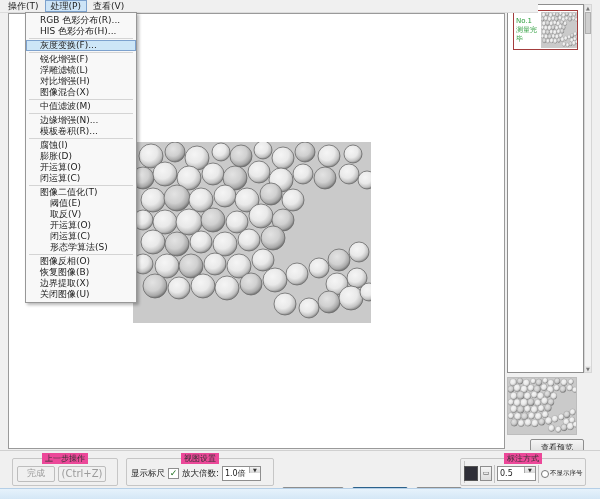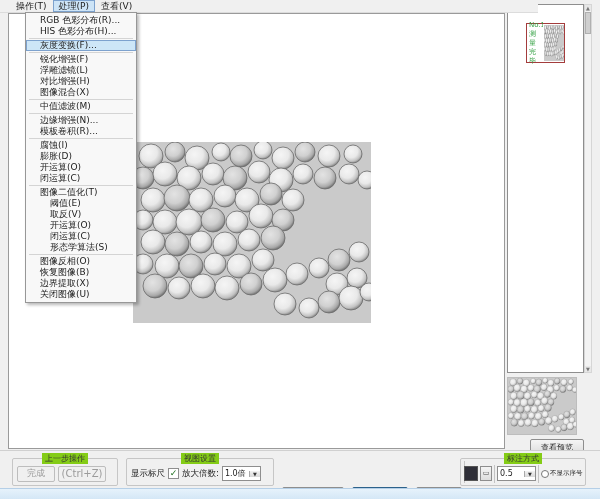--- a/index.html
+++ b/index.html
@@ -5,62 +5,62 @@
   * { margin:0; padding:0; box-sizing:border-box; }
   html,body { width:600px; height:499px; }
   body {
     position:relative; overflow:hidden;
     background:#f0f0f0;
     font-family:"DejaVu Sans", sans-serif;
     font-size:9px; color:#222;
   }
   
   .menubar{position:absolute;left:0;top:0;width:538px;height:13px;background:#f0f0f0;
-    border-bottom:1px solid #dcdcdc;display:flex;align-items:stretch;padding-left:10px;z-index:5;}
+    border-bottom:1px solid #dcdcdc;display:flex;align-items:stretch;padding-left:2px;z-index:5;}
   .mitem{padding:1px 6px;line-height:11px;white-space:nowrap;}
   .mitem.active{background:#cde4f7;border:1px solid #7da2ce;padding:0 5px;}
   
   .main-panel{position:absolute;left:8px;top:13px;width:497px;height:436px;background:#ffffff;
     border:1px solid #9a9a9a;}
   .tem{position:absolute;left:124px;top:128px;width:238px;height:181px;}
   
   .menu{position:absolute;left:25px;top:12px;width:112px;background:#f8f8f8;
     border:1px solid #979797;box-shadow:2px 2px 3px rgba(0,0,0,.28);padding:2px 0;z-index:20;}
   .menu .mi{height:11px;line-height:11px;padding:0 4px 0 14px;white-space:nowrap;overflow:hidden;font-size:9px;}
   .menu .mi.ind{padding-left:24px;}
   .menu .mi.hl{background:#cde6f7;outline:1px solid #7da2ce;outline-offset:-1px;}
   .menu .sep{height:1px;background:#d4d4d4;margin:1px 3px;}
   
   .sb-list{position:absolute;left:507px;top:4px;width:77px;height:369px;background:#fff;
     border:1px solid #8e8e8e;overflow:hidden;}
   .sb-scroll{position:absolute;left:584px;top:4px;width:8px;height:369px;background:#f3f3f3;
     border:1px solid #d6d6d6;display:flex;flex-direction:column;justify-content:space-between;align-items:center;}
   .sb-scroll .arr{font-size:5px;line-height:6px;color:#777;width:100%;text-align:center;background:#e8e8e8;}
   .sb-scroll .thumb{width:6px;height:22px;background:#cfcfcf;border:1px solid #b0b0b0;position:absolute;top:7px;left:0;}
-  .list-item{margin:18px;height:40px;border:1px solid #a33c3c;background:#fff;display:flex;align-items:center;}
+  .list-item{margin:5px;height:40px;border:1px solid #a33c3c;background:#fff;display:flex;align-items:center;}
   .li-txt{width:30px;padding:1px 1px 1px 2px;color:#2e9e3e;font-size:7px;line-height:9px;overflow:hidden;}
   .li-thumb{width:42px;height:36px;margin-left:1px;}
   .preview{position:absolute;left:507px;top:377px;width:70px;height:58px;border:1px solid #bdbdbd;}
   .preview-btn{position:absolute;left:530px;top:439px;width:54px;height:14px;}
   
   .bottom-bar{position:absolute;left:0;top:450px;width:600px;height:38px;background:#f0f0f0;
     border-top:1px solid #d0d0d0;}
   .gbox{position:absolute;top:7px;height:28px;border:1px solid #c6c6c6;border-radius:2px;}
-  .glabel{position:absolute;top:-6px;left:50%;transform:translateX(-50%);background:#84cc16;
+  .glabel{position:absolute;top:-6px;left:50%;transform:translateX(-50%);background:#ec4899;
     padding:0 3px;font-size:8px;color:#333;white-space:nowrap;}
   .grow{display:flex;align-items:center;height:100%;padding:3px 4px 0 4px;gap:3px;overflow:hidden;}
   .btn{font-family:inherit;font-size:9px;color:#222;background:linear-gradient(#f5f5f5,#dcdcdc);
     border:1px solid #8e8e8e;border-radius:2px;height:16px;line-height:13px;cursor:default;}
   .btn:disabled{color:#9b9b9b;background:#f0f0f0;border-color:#bdbdbd;}
   .btn.primary{border:1px solid #2c628b;box-shadow:inset 0 0 0 2px #a9d9f2;background:linear-gradient(#eaf6fd,#c4e8fb);}
   .mainbtn{position:absolute;top:12px;height:18px;margin-top:24px;}
   .vsep{position:absolute;top:10px;width:1px;height:22px;background:#c4c4c4;}
   .cb{width:11px;height:11px;border:1px solid #8e8e8e;background:#fff;display:inline-flex;
     align-items:center;justify-content:center;font-size:9px;line-height:9px;color:#1c6e1c;flex:none;}
-  .select,.spin{display:inline-flex;border:1px solid #8e8e8e;background:#fff;height:15px;align-items:center;flex:none;}
+  .select,.spin{display:inline-flex;border:1px solid #8e8e8e;background:#fff;height:15px;align-items:flex-start;flex:none;}
   .select .val,.spin .val{padding:0 2px;min-width:26px;line-height:13px;font-size:8px;}
   .select .arrow,.spin .arrow{width:11px;background:linear-gradient(#f2f2f2,#d8d8d8);
     border-left:1px solid #aaa;font-size:5px;display:flex;align-items:center;justify-content:center;color:#333;}
   .tool-dark{width:14px;height:15px;background:#2f2f38;border:1px solid #555;flex:none;}
   .tool{width:12px;height:15px;border:1px solid #8e8e8e;background:linear-gradient(#f4f4f4,#ddd);
     font-size:7px;line-height:13px;text-align:center;color:#444;flex:none;}
   .isep{width:1px;height:18px;background:#c4c4c4;flex:none;}
   .radio{display:inline-flex;align-items:center;gap:1px;flex:none;font-size:6.5px;white-space:nowrap;}
   .rb{width:8px;height:8px;border:1px solid #777;border-radius:50%;background:#fff;position:relative;flex:none;}
   

